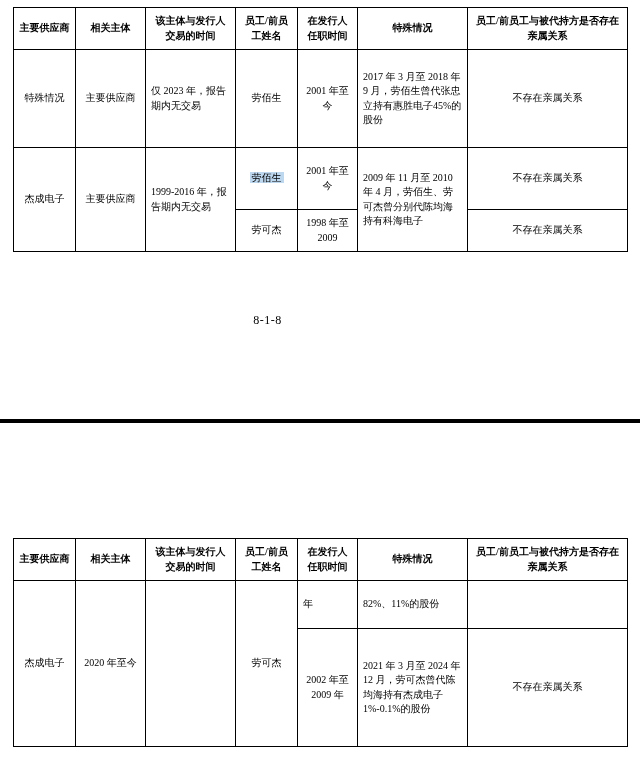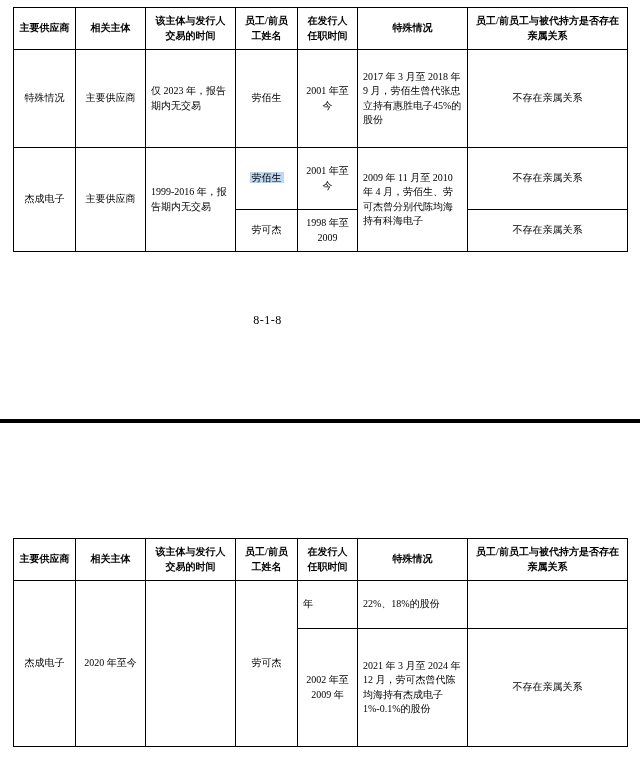--- a/index.html
+++ b/index.html
@@ -159,21 +159,21 @@
         <td>特殊情况</td>
         <td>员工/前员工与被代持方是否存在亲属关系</td>
       </tr>
 
       <tr style="height:48px;">
         <td rowspan="2">杰成电子</td>
         <td rowspan="2">2020 年至今</td>
         <td rowspan="2"></td>
         <td rowspan="2">劳可杰</td>
         <td class="left">年</td>
-        <td class="left">22%、18%的股份</td>
+        <td class="left">82%、11%的股份</td>
         <td></td>
       </tr>
 
       <tr style="height:118px;">
         <td>2002 年至 2009 年</td>
         <td class="left">2021 年 3 月至 2024 年 12 月，劳可杰曾代陈均海持有杰成电子1%-0.1%的股份</td>
         <td>不存在亲属关系</td>
       </tr>
     </tbody>
   </table>

